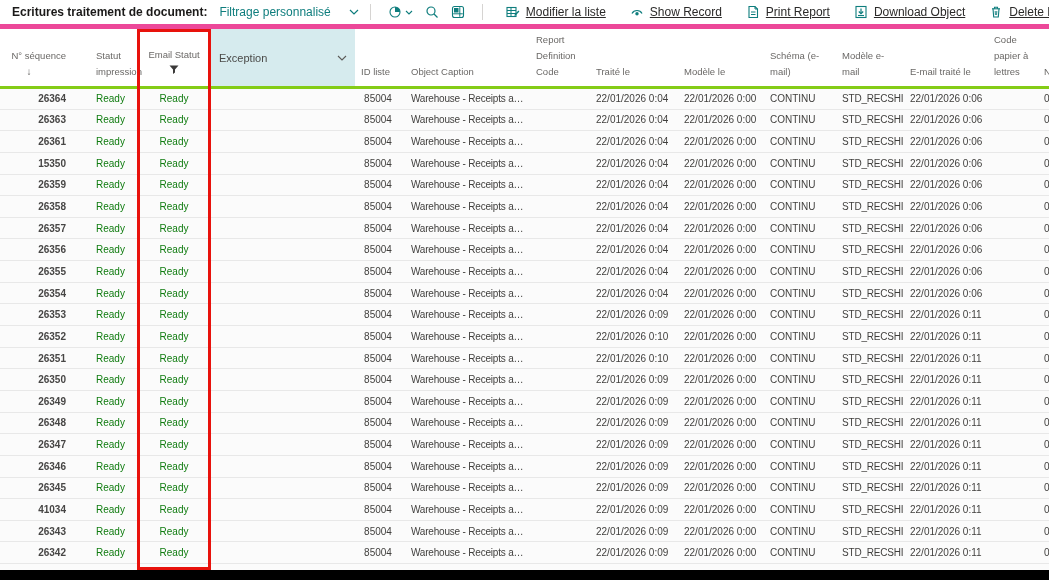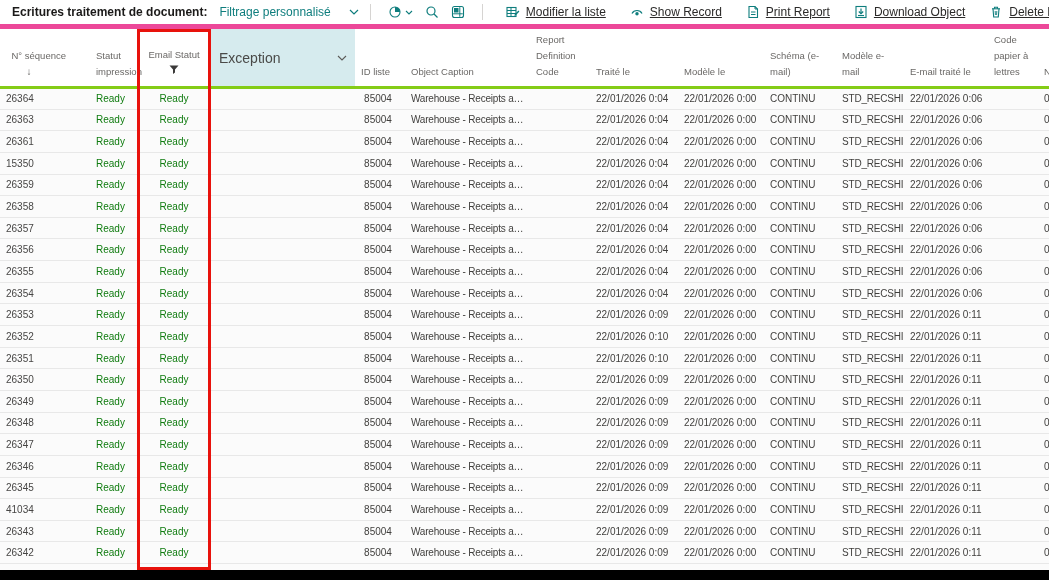--- a/index.html
+++ b/index.html
@@ -36,31 +36,31 @@
   thead td {
     height:43px; vertical-align:bottom; padding:3px 6px 6px 6px;
     font-size:9.5px; color:#6a6866; line-height:16px; background:#ffffff;
     overflow:visible; border-bottom:3px solid #84cc16;
   }
   thead td.h-seq { text-align:right; padding-right:24px; }
   .h-seq .sort-arrow { text-align:center; color:#5c5b59; font-size:10px; padding-right:14px; }
   thead td.h-email { text-align:center; }
   .h-email .funnel { margin-top:1px; }
   thead td.h-exception {
-    background:#d6ebee; vertical-align:middle; font-size:14px; color:#4a4a48;
+    background:#d6ebee; vertical-align:middle; font-size:11px; color:#4a4a48;
     padding:0 8px;
   }
   .h-exc-inner { display:flex; align-items:center; justify-content:space-between; }
   thead td.h-id { }
   tbody td {
     height:21.65px; padding:0 6px; font-size:10px; color:#403f3d;
     white-space:nowrap; overflow:hidden; border-bottom:1px solid #e8e8e8;
     background:transparent;
   }
-  td.cell-seq { padding-right:24px; color:#474645; }
+  td.cell-seq { text-align:right; padding-right:24px; color:#474645;font-weight:bold; }
   td.cell-ready { color:#107c10; font-weight:400; }
   td.cell-email { text-align:center; }
   td.cell-id { text-align:center; padding-right:10px; }
   td.cell-caption { text-overflow:ellipsis; letter-spacing:-0.2px; }
   td.cell-date { padding-right:2px; }
   td.cell-model { letter-spacing:-0.2px; padding-right:0; }
 
   
   .red-box {
     position:absolute; left:137px; top:29px; width:74px; height:541px;

